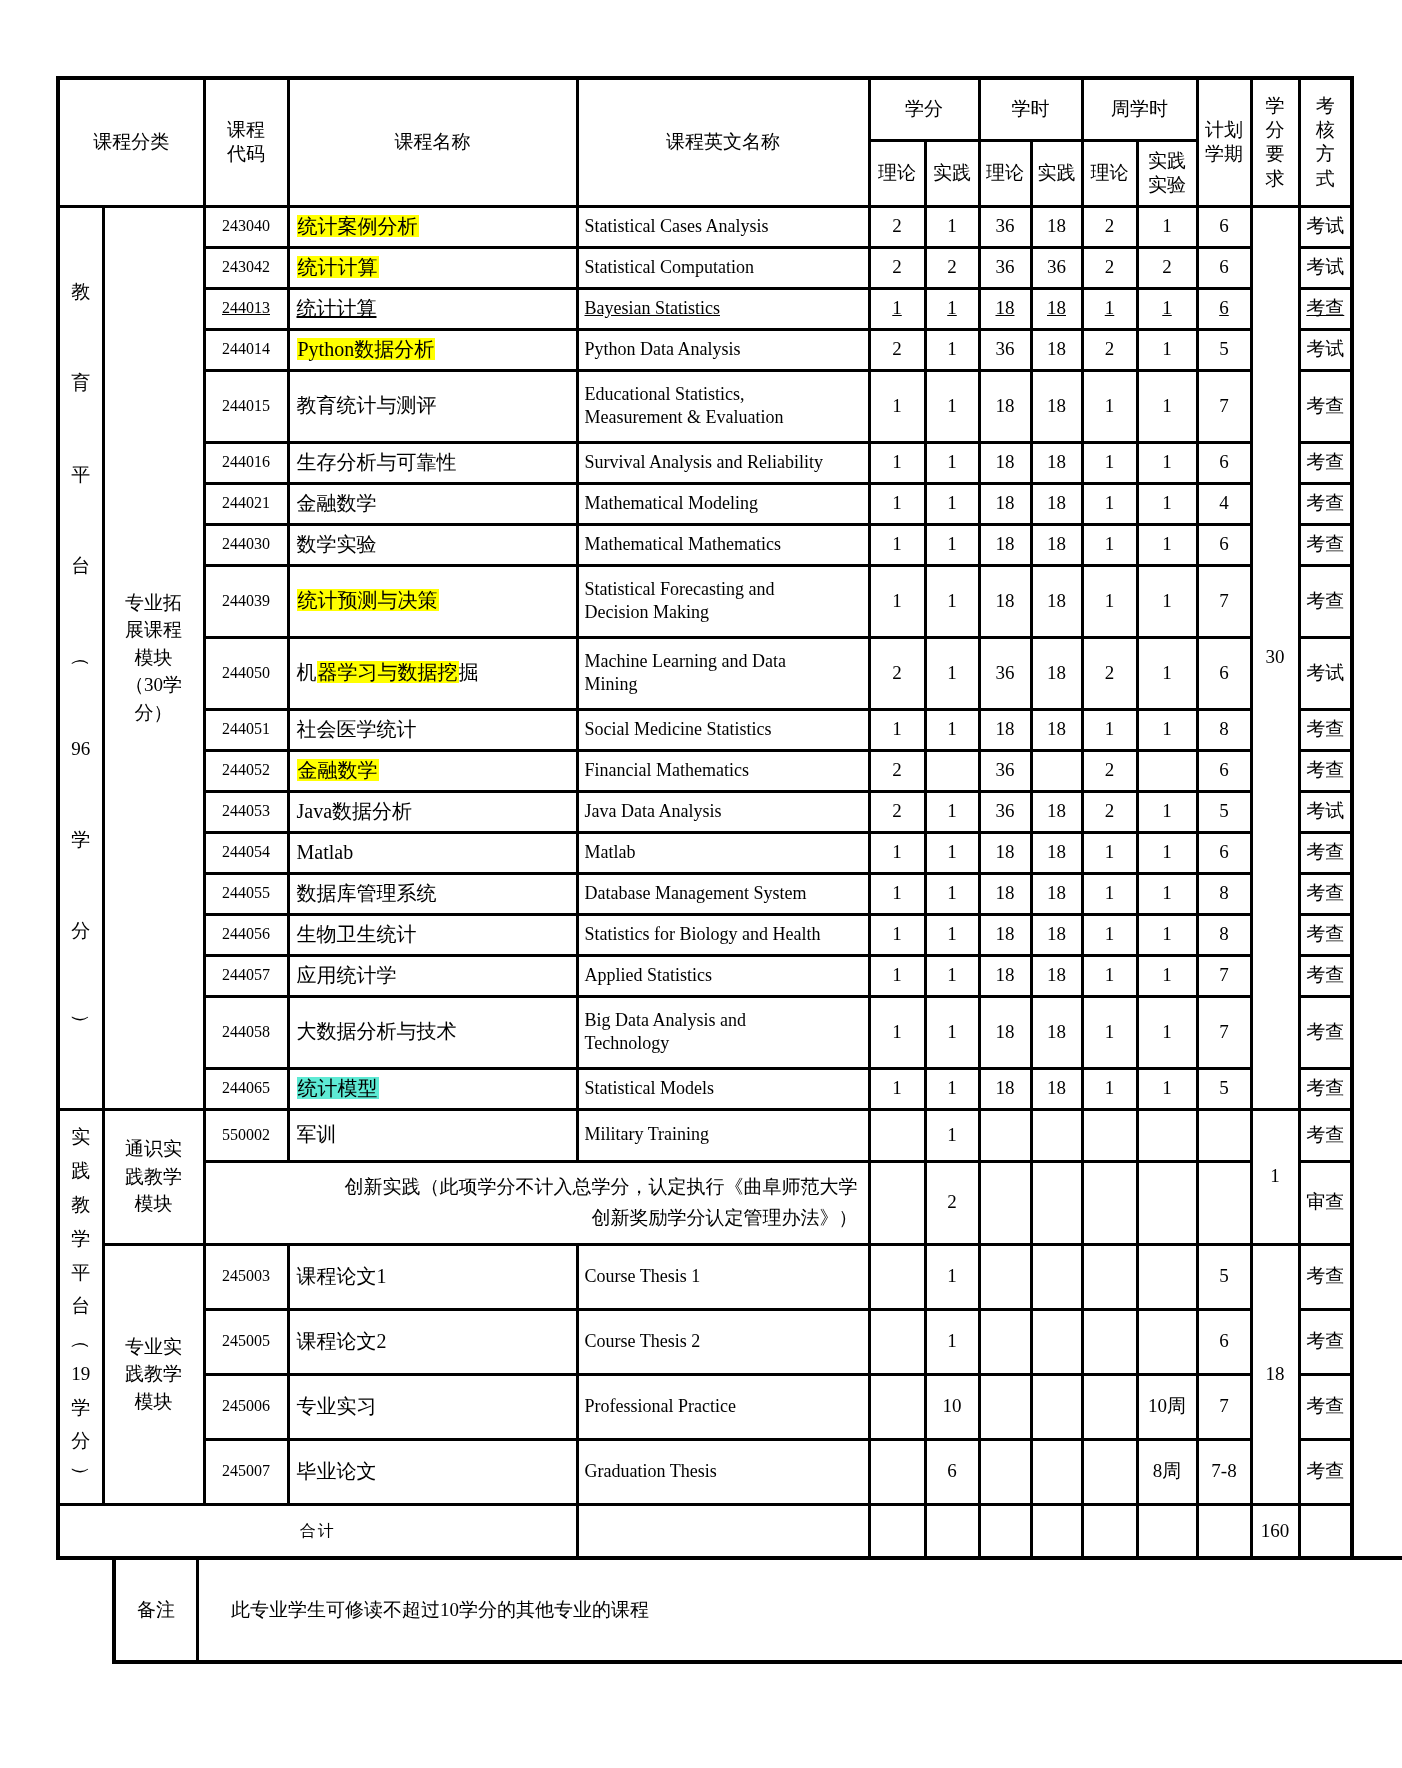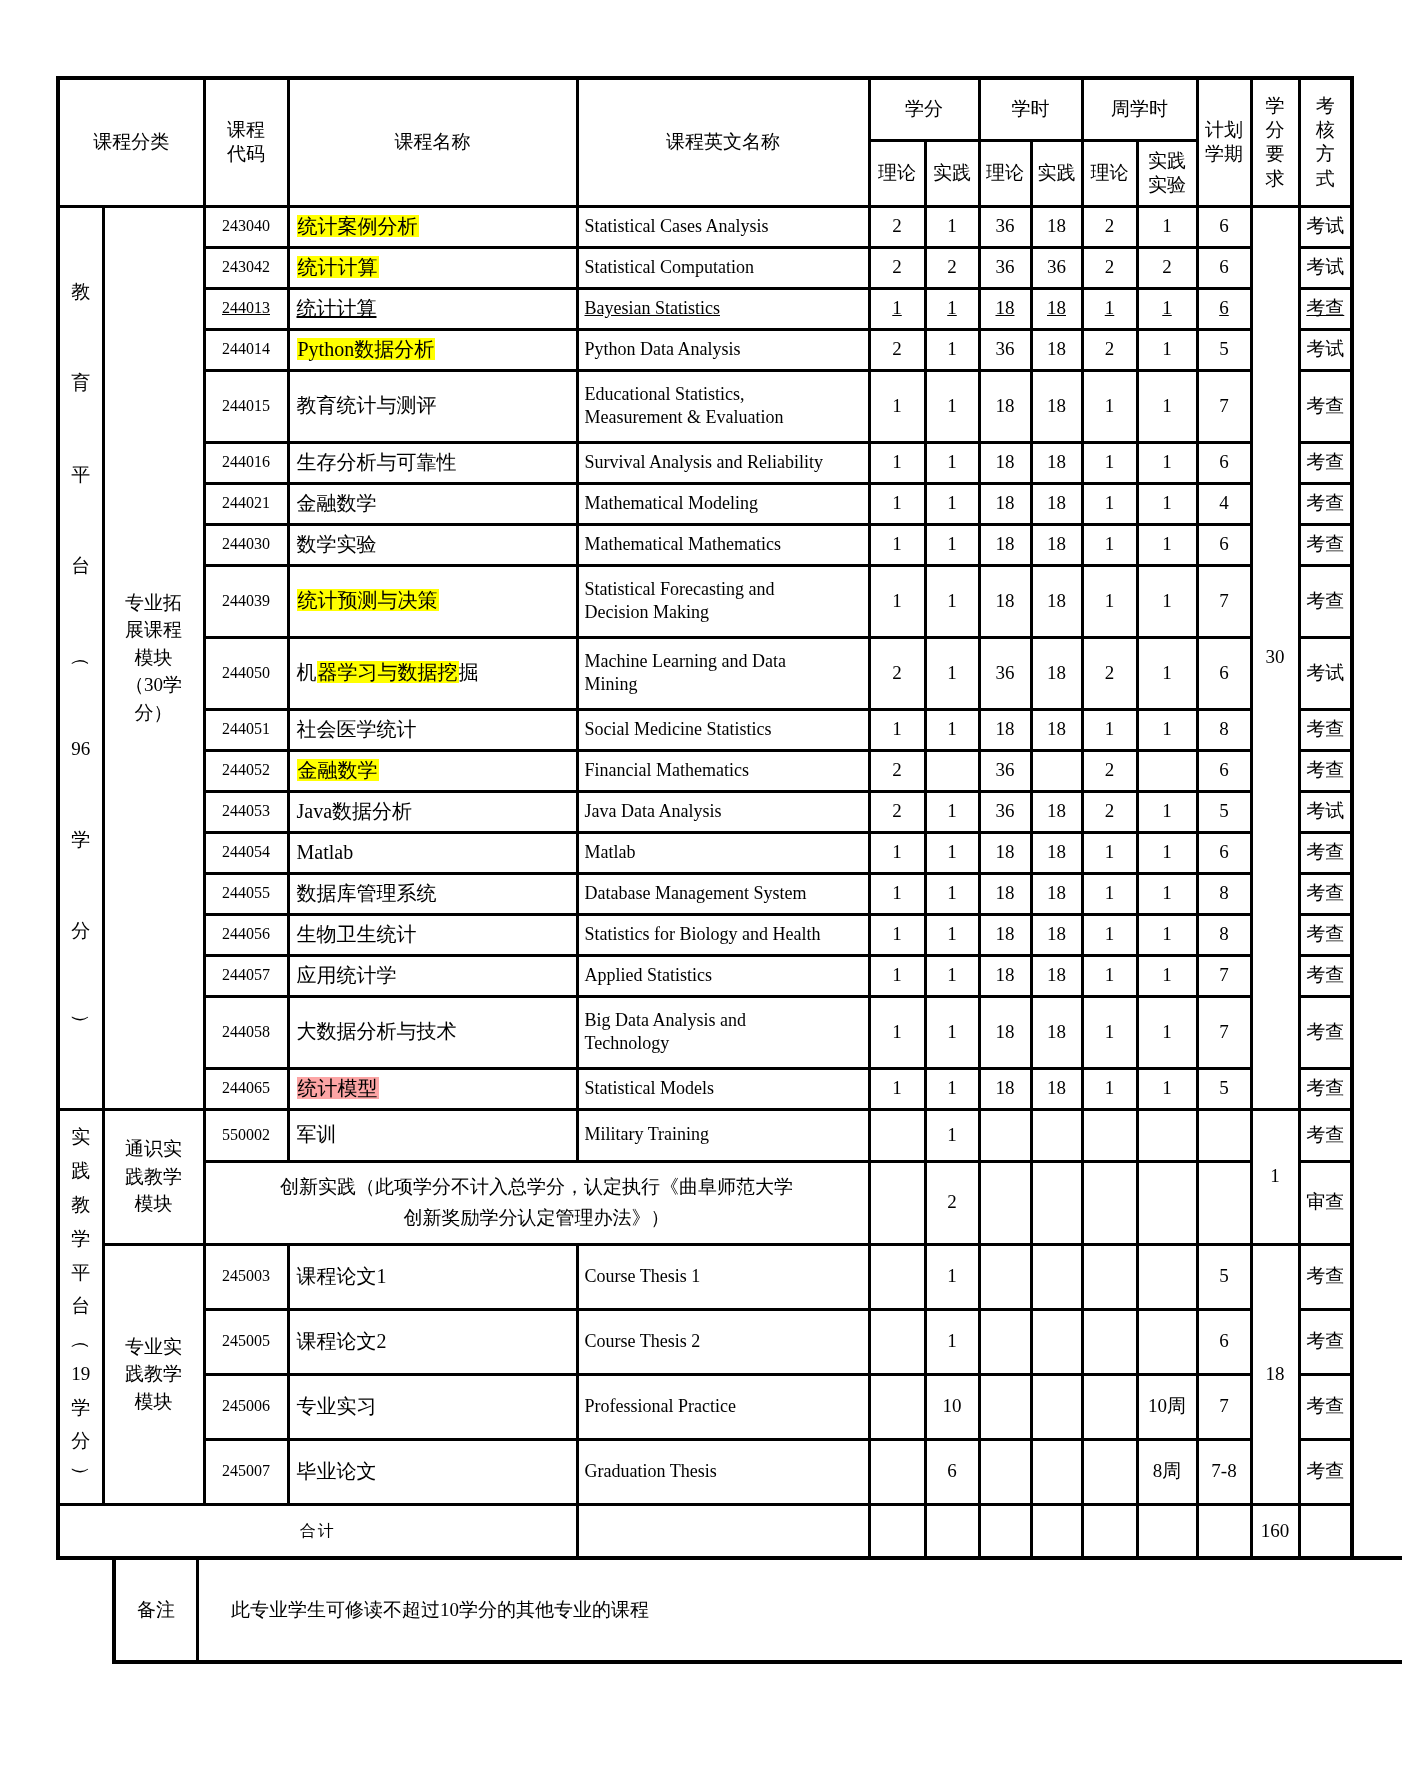--- a/index.html
+++ b/index.html
@@ -22,21 +22,21 @@
   td.code{font-size:16px;}
   td.cname{text-align:left;padding:2px 4px 2px 7px;font-size:20px;}
   td.cen{text-align:left;padding:2px 4px 2px 6px;font-size:18px;white-space:pre-line;}
   td.num{font-size:19px;}
   td.mod{white-space:pre-line;font-size:19px;line-height:1.45;}
   td.plat{padding:0;}
   .vert{display:flex;flex-direction:column;align-items:center;justify-content:space-evenly;margin:0 auto;}
   .vert span{display:block;font-size:19px;}
   .vert span.rot{transform:rotate(90deg);}
   .hl{padding:0 1px;}
-  td.notecell{text-align:center;padding:4px 10px;white-space:pre-line;font-size:19px;line-height:1.6;}
+  td.notecell{text-align:right;padding:4px 10px;white-space:pre-line;font-size:19px;line-height:1.6;}
   td.totalcell{font-size:16px;letter-spacing:2px;}
   .remarks{
     display:flex;width:1288px;margin-left:56px;margin-top:-4px;
     border:4px solid #000;height:100px;background:#fff;
   }
   .remarks-label{
     width:80px;border-right:3px solid #000;display:flex;align-items:center;
     justify-content:center;font-size:19px;
   }
   .remarks-text{
@@ -348,21 +348,21 @@
           <td class="num">1</td>
           <td class="num">18</td>
           <td class="num">18</td>
           <td class="num">1</td>
           <td class="num">1</td>
           <td class="num">7</td>
           <td class="num">考查</td>
         </tr>
         <tr style="height: 41px;">
           <td class="code">244065</td>
-          <td class="cname"><span class="hl" style="background: #fca5a5;">统计模型</span></td>
+          <td class="cname"><span class="hl" style="background: #5eead4;">统计模型</span></td>
           <td class="cen">Statistical Models</td>
           <td class="num">1</td>
           <td class="num">1</td>
           <td class="num">18</td>
           <td class="num">18</td>
           <td class="num">1</td>
           <td class="num">1</td>
           <td class="num">5</td>
           <td class="num">考查</td>
         </tr>

